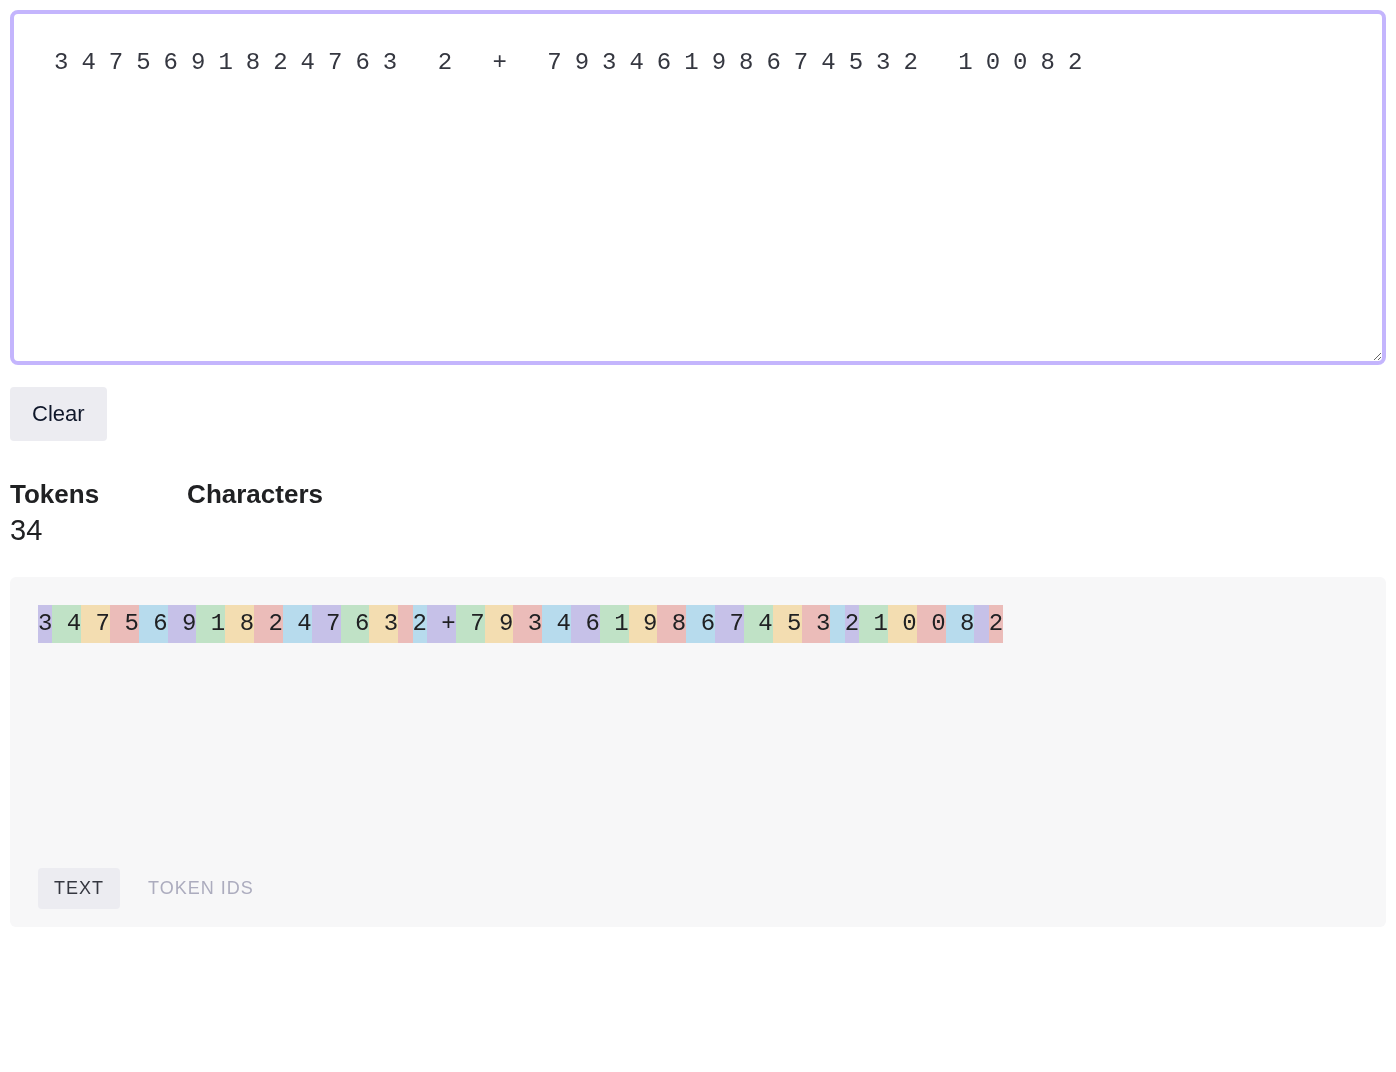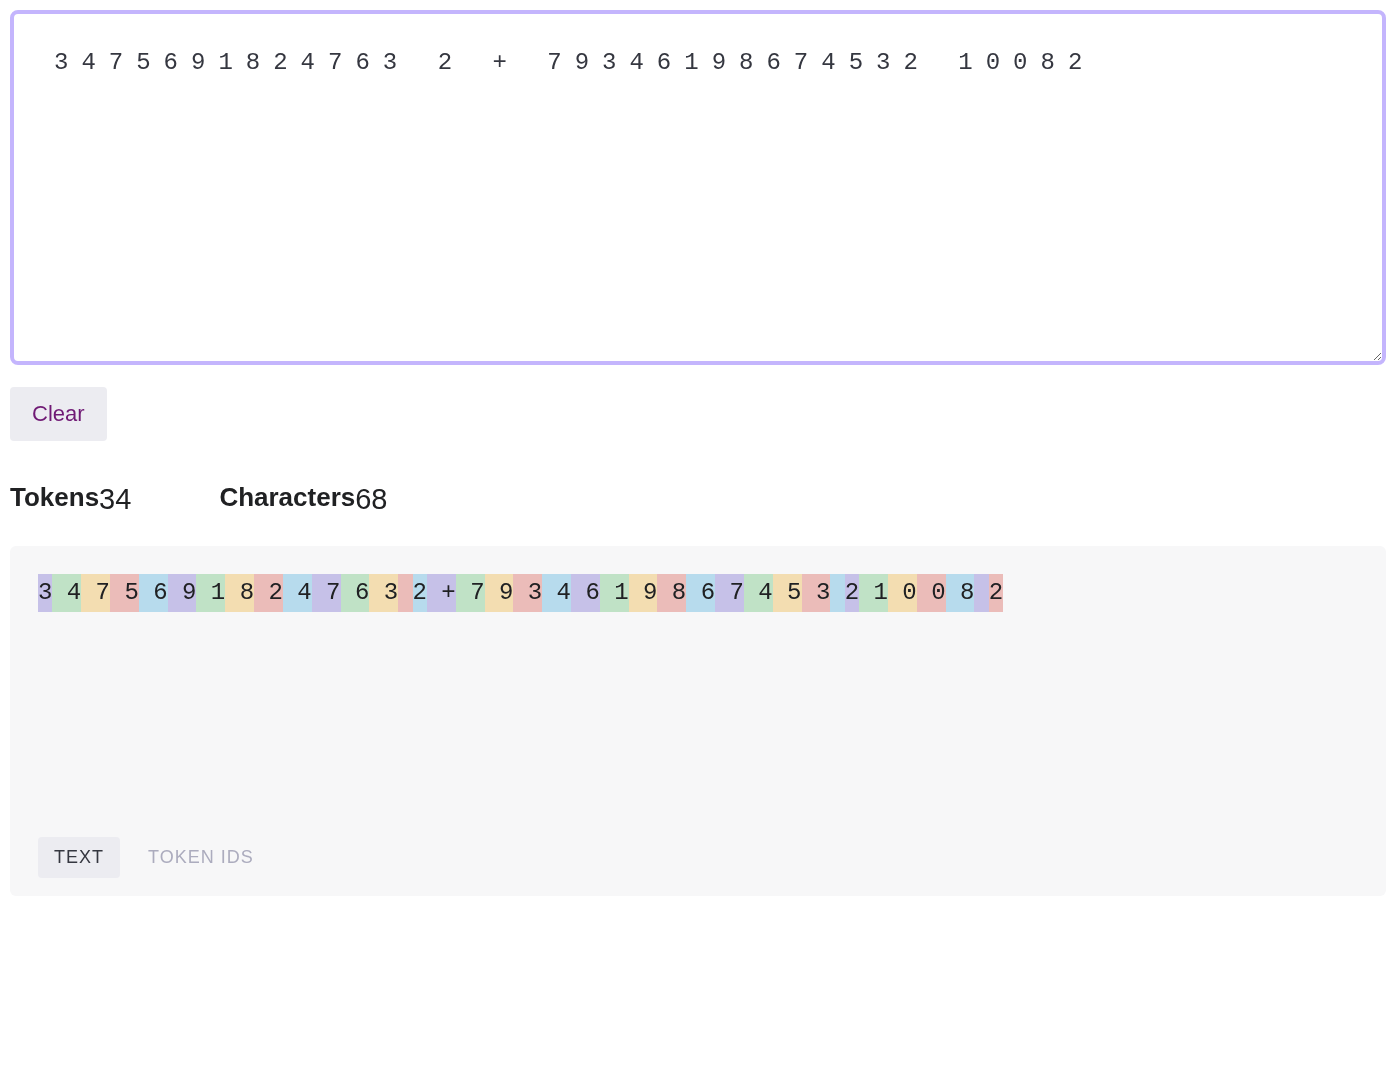--- a/index.html
+++ b/index.html
@@ -34,33 +34,32 @@
       display: flex;
       gap: 16px;
       margin-top: 18px;
     }
     .btn {
       background: #ececf1;
       border: none;
       border-radius: 4px;
       padding: 14px 22px;
       font-size: 22px;
-      color: #701a75;
+      color: #0f172a;
       cursor: pointer;
       font-family: inherit;
     }
     .stats-row {
       display: flex;
       gap: 88px;
       margin-top: 38px;
     }
     .stat-block {
       display: flex;
-      flex-direction: row;
-      align-items: center;
+      flex-direction: column;
     }
     .stat-label {
       font-size: 26px;
       font-weight: 700;
       color: #202123;
     }
     .stat-value {
       font-size: 29px;
       font-weight: 400;
       color: #202123;
@@ -121,21 +120,20 @@
   <button class="btn">Clear</button>
 </div>
 
 <div class="stats-row">
   <div class="stat-block">
     <span class="stat-label">Tokens</span>
     <span class="stat-value">34</span>
   </div>
   <div class="stat-block">
     <span class="stat-label">Characters</span>
-    <span class="stat-value">68</span>
   </div>
 </div>
 
 <div class="token-panel">
   <div class="tokens-display" id="tokens-display">
       <span class="tok" style="background-color: rgb(198, 193, 232);">3</span>
       <span class="tok" style="background-color: rgb(192, 226, 198);"> 4</span>
       <span class="tok" style="background-color: rgb(243, 221, 177);"> 7</span>
       <span class="tok" style="background-color: rgb(235, 188, 185);"> 5</span>
       <span class="tok" style="background-color: rgb(183, 219, 237);"> 6</span>

